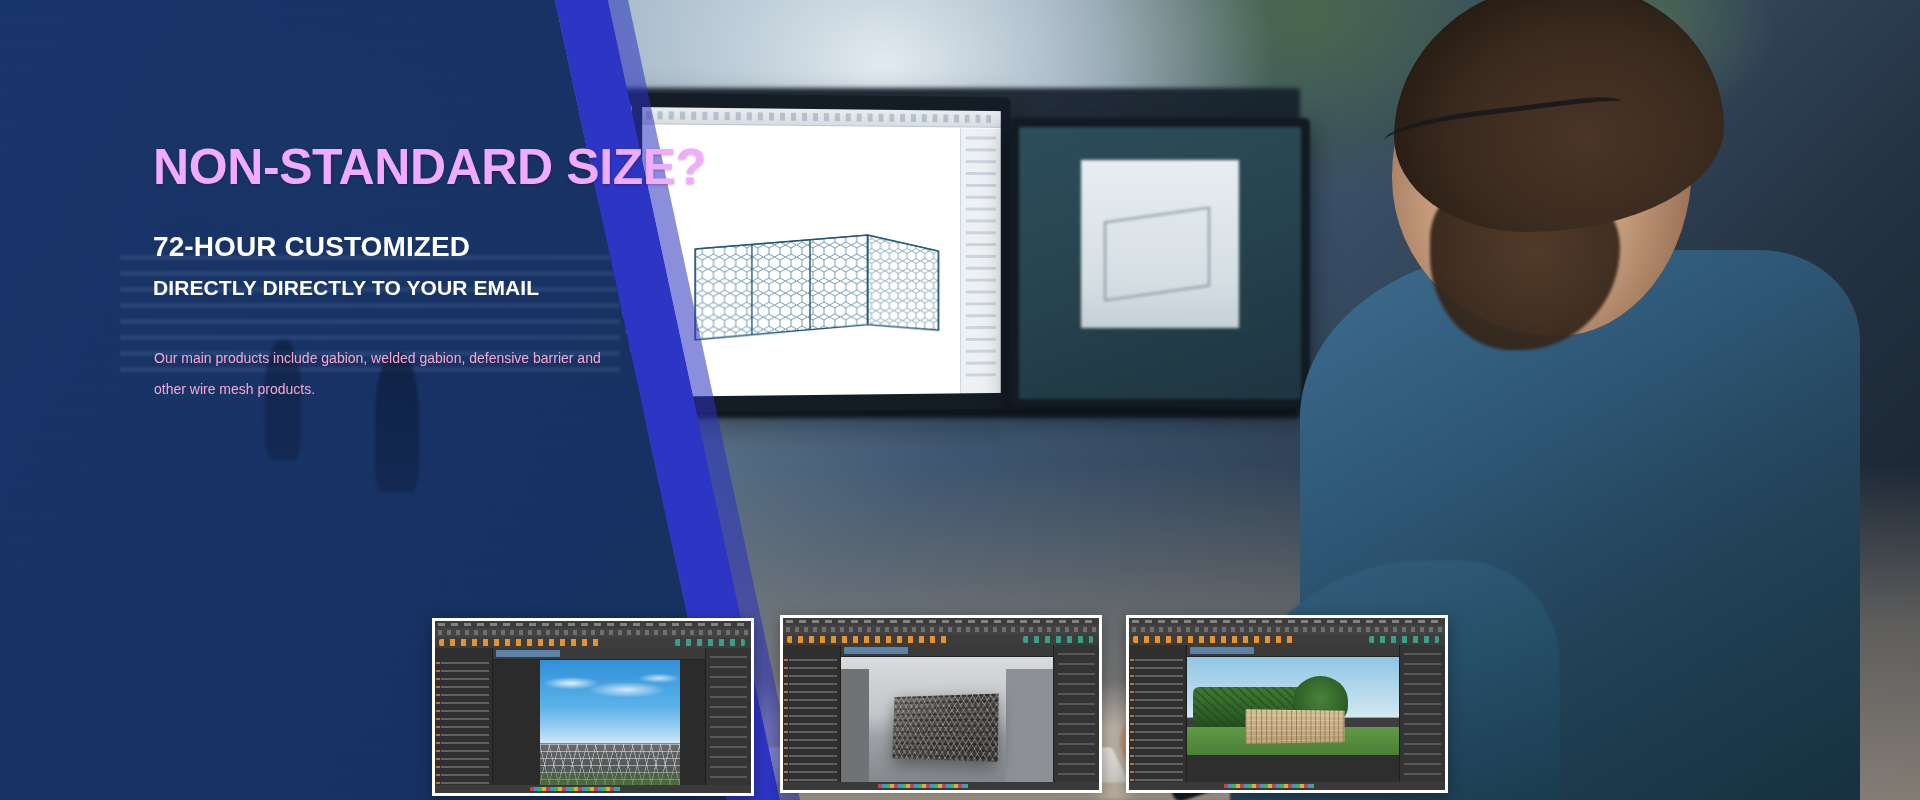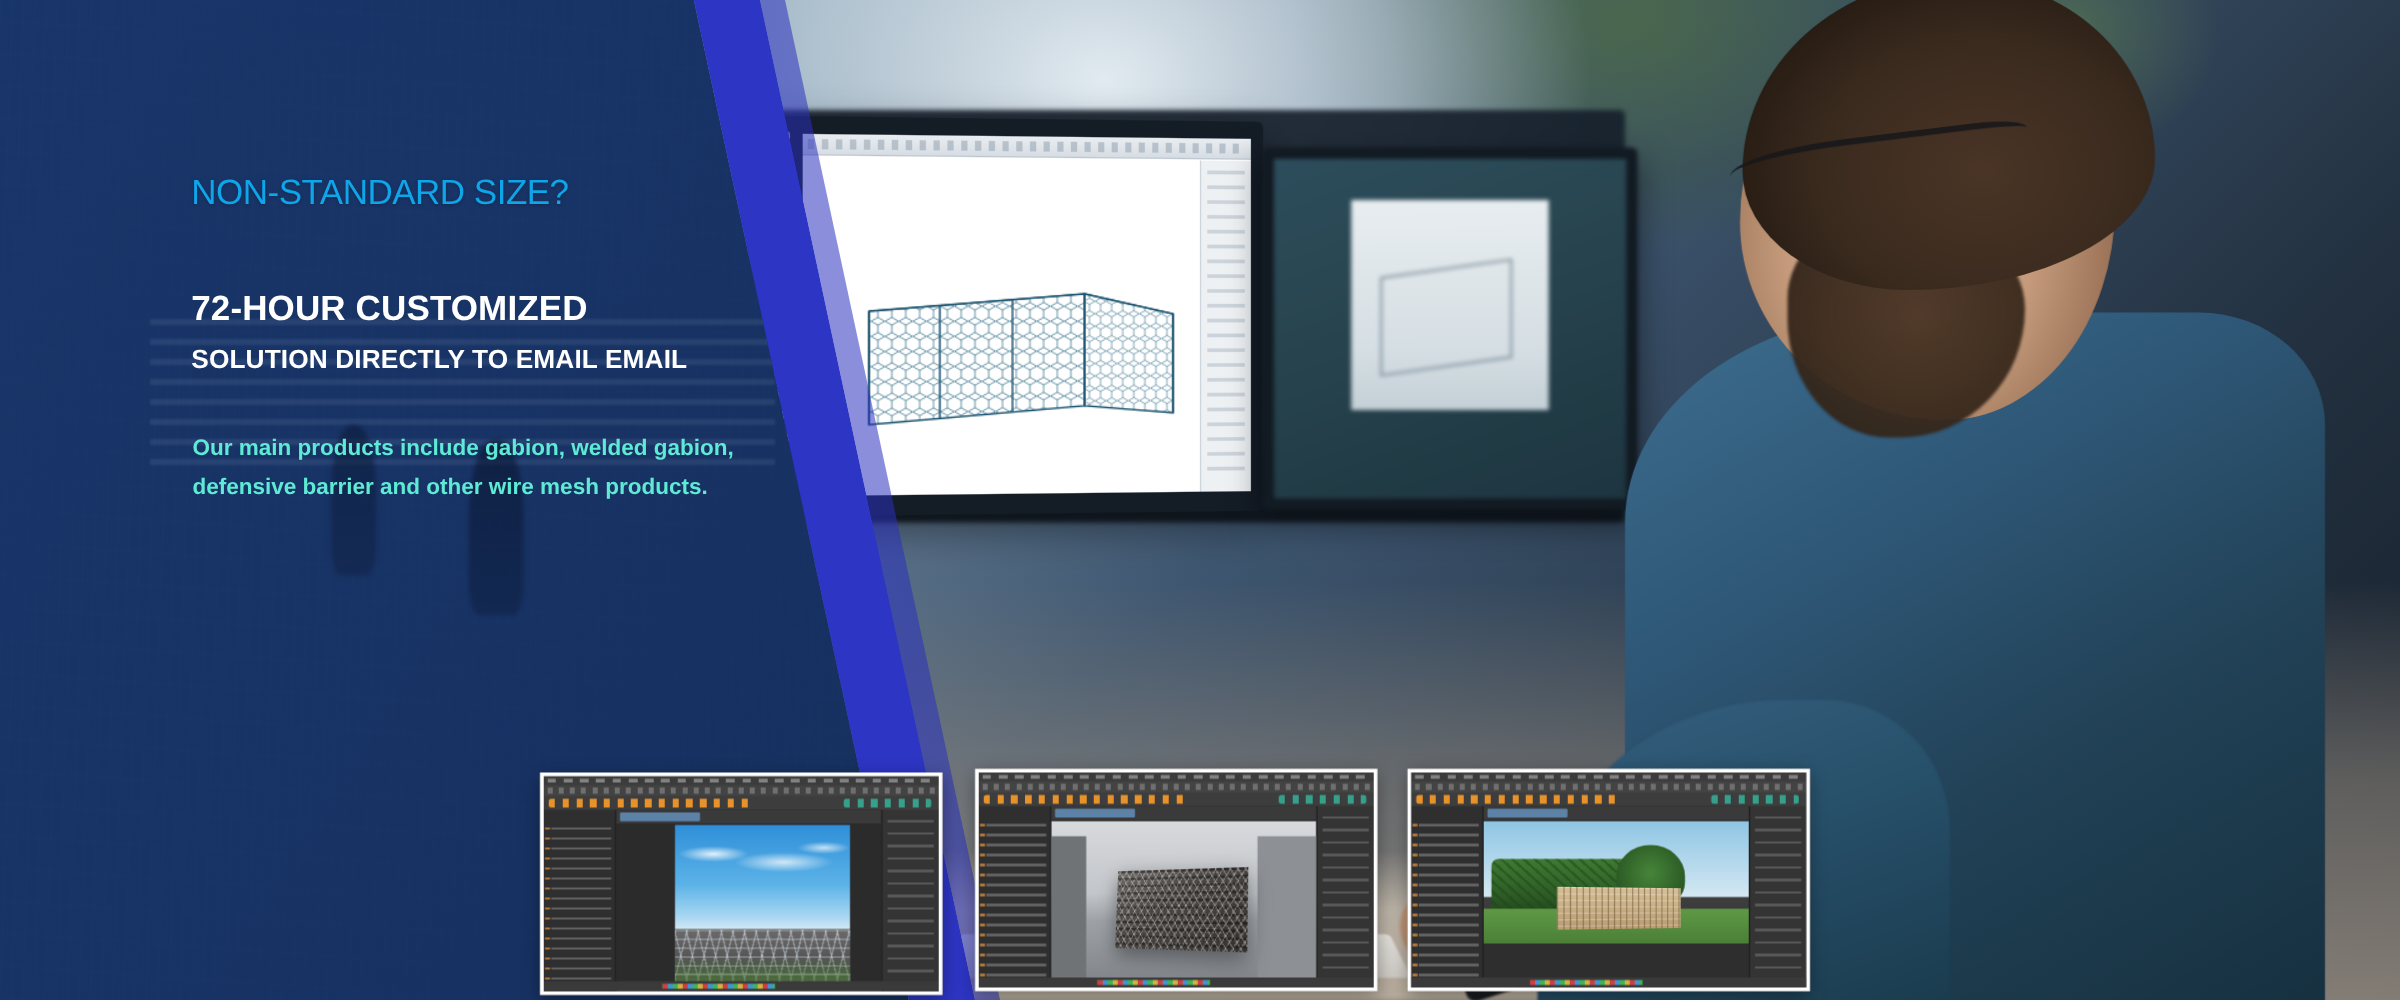--- a/index.html
+++ b/index.html
@@ -265,24 +265,24 @@
   
   .content {
     position: absolute;
     left: 153px; top: 0;
     width: 520px; height: 800px;
     z-index: 12;
   }
 
   .headline {
     position: absolute; top: 138px; left: 0;
-    font-size: 28px;
-    font-weight: 400;
+    font-size: 50px;
+    font-weight: 700;
     letter-spacing: -0.4px;
-    color: #0ea5e9;
+    color: #f0abfc;
     white-space: nowrap;
     text-shadow: 0 1px 3px rgba(0,0,0,0.25);
   }
 
   .sub1 {
     position: absolute; top: 231px; left: 0;
     font-size: 28px;
     font-weight: 700;
     letter-spacing: 0.1px;
     color: #ffffff;
@@ -294,24 +294,24 @@
     font-size: 21px;
     font-weight: 700;
     letter-spacing: 0.1px;
     color: #ffffff;
     white-space: nowrap;
   }
 
   .body-text {
     position: absolute; top: 343px; left: 1px;
     width: 470px;
-    font-size: 18px;
+    font-size: 14px;
     line-height: 31px;
-    color: #5eead4;
-    font-weight: 700;
+    color: #f9a8d4;
+    font-weight: 400;
   }
 
   .cta-button {
     position: absolute; top: 452px; left: 0;
     width: 181px; height: 46px;
     background: #3640cc;
     border: none;
     border-radius: 23px;
     color: #ffffff;
     font-family: "Liberation Sans", sans-serif;
@@ -587,21 +587,21 @@
   </div>
 
   <div class="accent-stripe"></div>
   <div class="accent-stripe-2"></div>
 
   <div class="content">
     <h1 class="headline">NON-STANDARD SIZE?</h1>
 
     <h2 class="sub1">72-HOUR CUSTOMIZED</h2>
 
-    <h3 class="sub2">SOLUTION DIRECTLY TO EMAIL EMAIL</h3>
+    <h3 class="sub2">DIRECTLY DIRECTLY TO YOUR EMAIL</h3>
 
     <p class="body-text">Our main products include gabion, welded gabion, defensive barrier and other wire mesh products.</p>
 
   </div>
 
   <div class="thumbs">
 
     <div class="thumb thumb-1">
       <div class="app-menubar"></div>
       <div class="app-toolbar1"></div>

